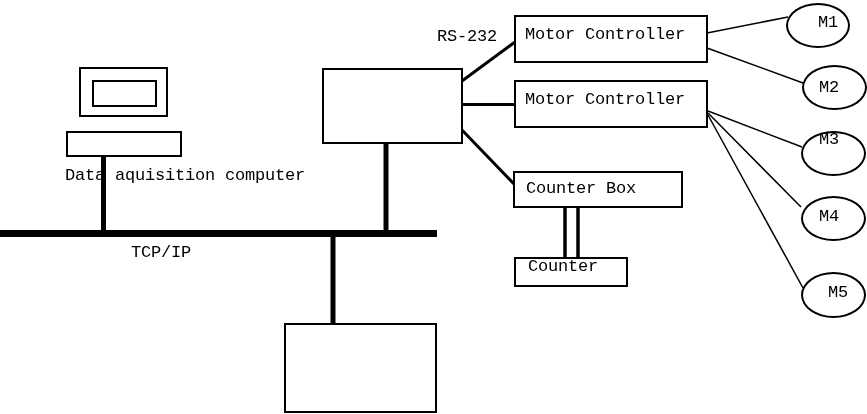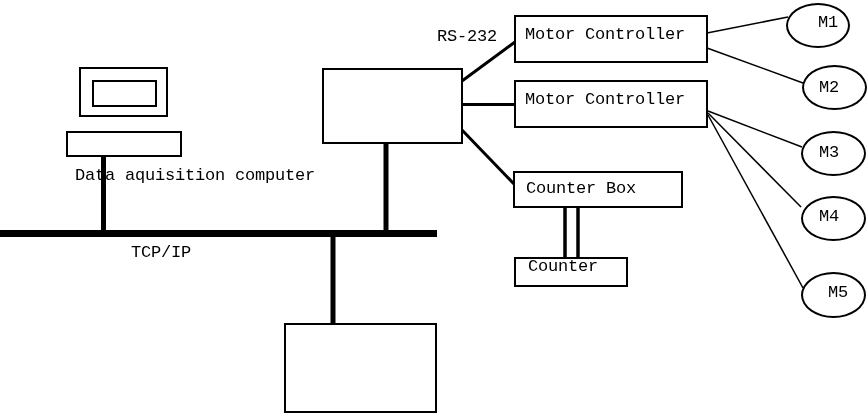--- a/index.html
+++ b/index.html
@@ -57,27 +57,27 @@
   <div class="ellipse" style="left:786px;top:3px;width:64px;height:45px;"></div>
   <div class="ellipse" style="left:802px;top:65px;width:65px;height:45px;"></div>
   <div class="ellipse" style="left:801px;top:131px;width:65px;height:45px;"></div>
   <div class="ellipse" style="left:801px;top:196px;width:65px;height:45px;"></div>
   <div class="ellipse" style="left:801px;top:272px;width:65px;height:46px;"></div>
 
   <div class="lbl" style="left:525px;top:25px;">Motor Controller</div>
   <div class="lbl" style="left:525px;top:90px;">Motor Controller</div>
   <div class="lbl" style="left:526px;top:179px;">Counter Box</div>
   <div class="lbl" style="left:528px;top:257px;">Counter</div>
-  <div class="lbl" style="left:65px;top:166px;margin-left:10px;">Data aquisition computer</div>
+  <div class="lbl" style="left:65px;top:166px;">Data aquisition computer</div>
   <div class="lbl" style="left:131px;top:243px;font-family:Liberation Mono, monospace;">TCP/IP</div>
   <div class="lbl" style="left:437px;top:27px;">RS-232</div>
 
   <div class="lbl" style="left:818px;top:13px;">M1</div>
   <div class="lbl" style="left:819px;top:78px;">M2</div>
-  <div class="lbl" style="left:819px;top:143px;">M3</div>
+  <div class="lbl" style="left:819px;top:130px;">M3</div>
   <div class="lbl" style="left:819px;top:207px;">M4</div>
   <div class="lbl" style="left:817px;top:283px;margin-left:11px;">M5</div>
 
   <svg class="wires" width="867" height="414" viewBox="0 0 867 414">
     <line x1="0" y1="233.5" x2="437" y2="233.5" stroke-width="7"></line>
     <line x1="103.5" y1="155" x2="103.5" y2="233" stroke-width="5"></line>
     <line x1="386" y1="143" x2="386" y2="233" stroke-width="5"></line>
     <line x1="333" y1="234" x2="333" y2="325" stroke-width="5"></line>
     <line x1="462" y1="81" x2="515" y2="42" stroke-width="3"></line>
     <line x1="462" y1="104.5" x2="515" y2="104.5" stroke-width="3"></line>

